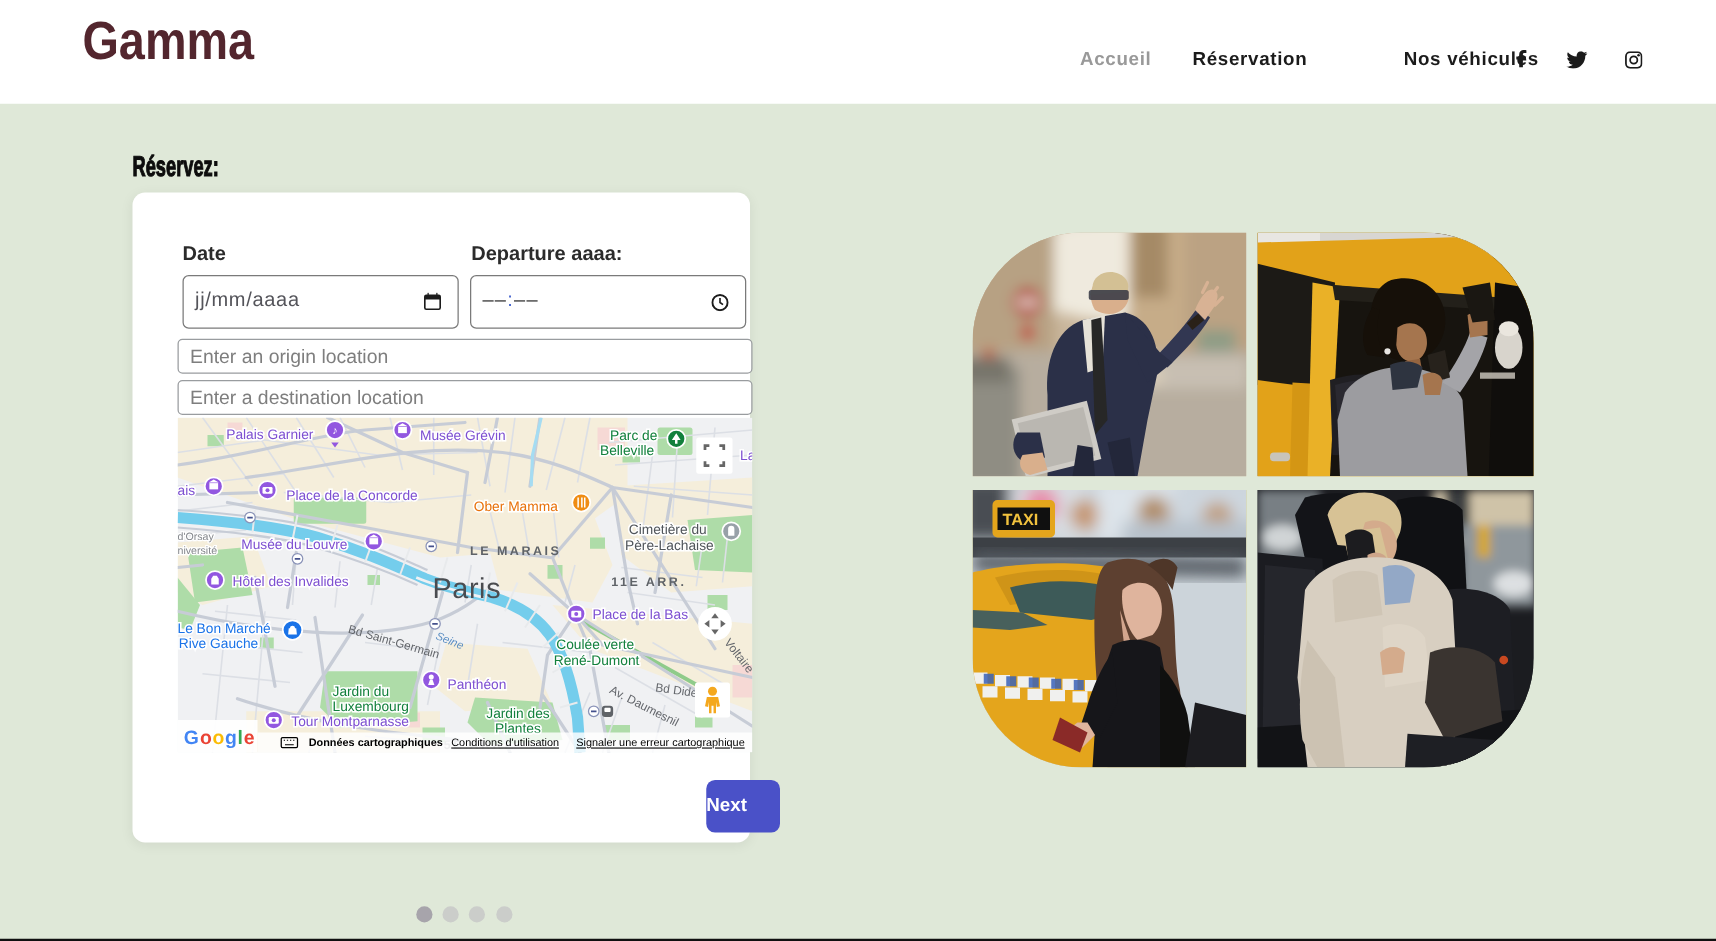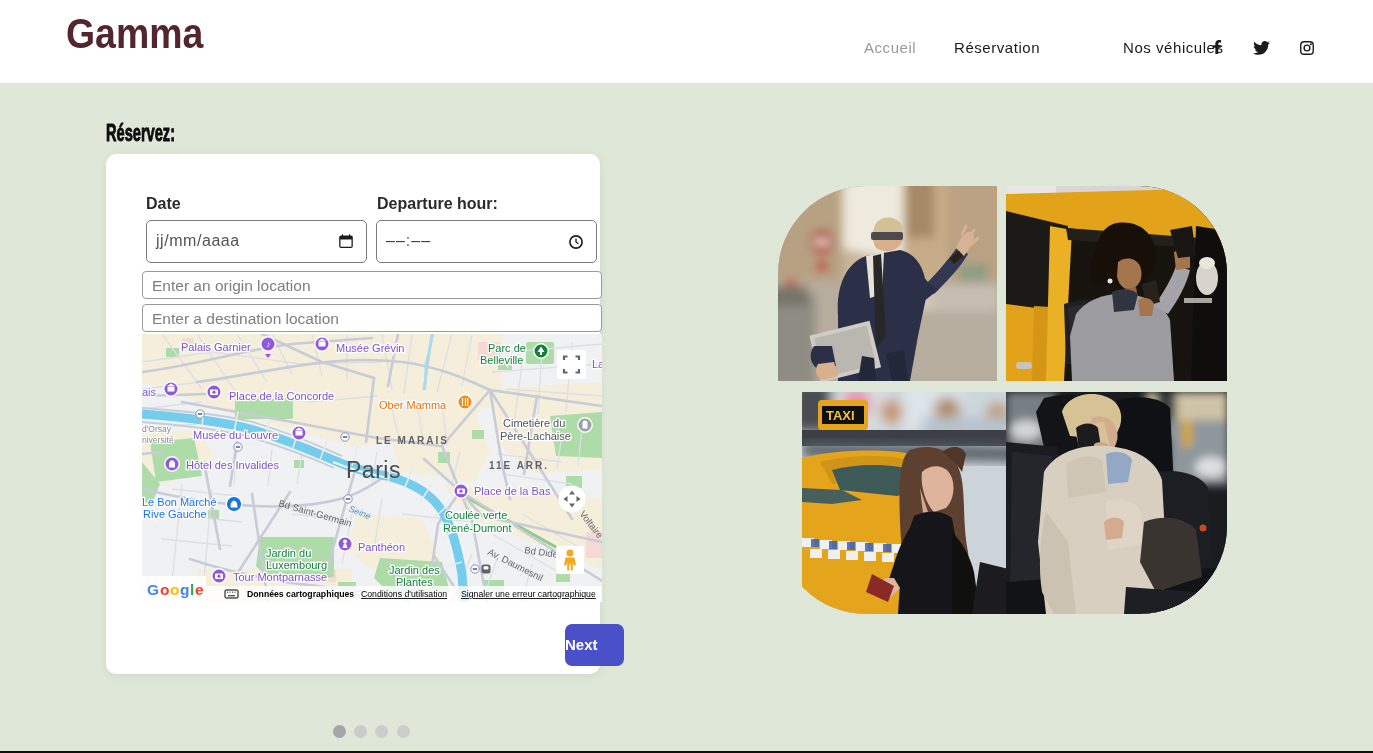--- a/index.html
+++ b/index.html
@@ -4,21 +4,21 @@
 <title>Gamma</title>
 <style>
   * { margin:0; padding:0; box-sizing:border-box; }
   html,body { width:1373px; height:753px; overflow:hidden; }
   body { font-family:"Liberation Sans", sans-serif; background:#dfe8d8; position:relative; }
   #page { position:absolute; top:0; left:0; width:1373px; height:753px; }
 
   
   header { position:absolute; top:0; left:0; width:1373px; height:83px; background:#ffffff;padding-left:35px; }
   .logo { position:absolute; left:66px; top:9px; font-size:43px; font-weight:700; color:#53262e; transform:scaleX(0.87); transform-origin:left top; }
-  .nav { position:absolute; top:39px; font-size:15px; font-weight:normal; color:#1b1b1b; letter-spacing:0.55px; }
+  .nav { position:absolute; top:39px; font-size:15px; font-weight:bold; color:#1b1b1b; letter-spacing:0.55px; }
   .nav.gray { color:#999999; }
   .sicon { position:absolute; top:40px; }
 
   
   .resv { position:absolute; left:106px; top:120px; font-size:23px; font-weight:bold; color:#0d0d0d; transform:scaleX(0.635); transform-origin:left top; -webkit-text-stroke:0.9px #0d0d0d; }
 
   
   .card { position:absolute; left:106px; top:154px; width:494px; height:520px; background:#ffffff; border-radius:10px; box-shadow:0 2px 10px rgba(0,0,0,0.07); }
   .lbl { position:absolute; font-size:16px; font-weight:bold; color:#2b2b2b; }
   .dtbox { position:absolute; top:66px; width:221px; height:43px; border:1.5px solid #7a7a7a; border-radius:5px; background:#fff; }
@@ -56,21 +56,21 @@
           <circle cx="7.5" cy="7.5" r="3.1"></circle>
         </g>
         <circle cx="11.6" cy="3.4" r="1.1" fill="#1b1b1b"></circle>
       </svg>
   </header>
 
   <div class="resv">Réservez:</div>
 
   <div class="card">
     <div class="lbl" style="left:40px; top:41px;">Date</div>
-    <div class="lbl" style="left:271px; top:41px;">Departure hour:</div>
+    <div class="lbl" style="left:271px; top:41px;">Departure aaaa:</div>
 
     <div class="dtbox" style="left:40px;">
       <span class="ph">jj/mm/aaaa</span>
       <svg style="position:absolute; right:13px; top:13px;" width="14" height="14" viewBox="0 0 14 14">
           <path fill="#1c1c1c" d="M12 1.5h-1V.5a.5.5 0 0 0-1 0v1H4v-1a.5.5 0 0 0-1 0v1H2A1.8 1.8 0 0 0 .2 3.3v8.9A1.8 1.8 0 0 0 2 14h10a1.8 1.8 0 0 0 1.8-1.8V3.3A1.8 1.8 0 0 0 12 1.5zm.5 10.7a.5.5 0 0 1-.5.5H2a.5.5 0 0 1-.5-.5V5.6h11v6.6z"></path>
         </svg>
     </div>
     <div class="dtbox" style="left:270px;">
       <span class="ph" style="color:#3c3c3c; letter-spacing:1px;">––<span style="color:#4a68cf;">:</span>––</span>
       <svg style="position:absolute; right:13px; top:14px;" width="14" height="14" viewBox="0 0 14 14">
@@ -507,21 +507,21 @@
   <path d="M118,103 L130,101 L132,112 L120,114 Z" fill="#956540"></path>
   <path d="M70,128 C80,114 100,106 122,108 C142,110 158,120 164,134 L168,195 L66,195 L64,150 Z" fill="#9c9ca0"></path>
   <path d="M106,106 C114,102 126,102 132,108 L128,124 L108,126 Z" fill="#2e3440"></path>
   <path d="M148,120 C158,106 166,92 170,80 L184,84 C180,100 172,114 162,128 Z" fill="#a4a4a8"></path>
   <path d="M168,66 C174,62 182,64 184,70 L184,82 L170,84 Z" fill="#a5754e"></path>
   <path d="M164,44 L186,40 L190,70 L172,72 Z" fill="#1a1712"></path>
   <path d="M136,98 L150,94 L154,116 L140,120 Z" fill="#27221c"></path>
   <path d="M132,114 C138,110 146,112 148,118 L146,130 L134,130 Z" fill="#a5754e"></path>
  </g>
 </svg></div>
-    <div class="ph-cell" style="left:0; top:206px; width:219px; height:222px; background:#c8b068;margin-left:24px;" id="photo3">
+    <div class="ph-cell" style="left:0; top:206px; width:219px; height:222px; background:#c8b068;" id="photo3">
 <svg width="219" height="222" viewBox="0 0 219 222">
  <defs>
             <filter id="b3" x="-20%" y="-20%" width="140%" height="140%">
               <feGaussianBlur stdDeviation="6"></feGaussianBlur>
             </filter>
           </defs>
  <rect width="219" height="222" fill="#ccd4da"></rect>
  <g filter="url(#b3)">
    <rect x="-10" y="-10" width="70" height="50" fill="#4a4e52"></rect>
    <rect x="30" y="-8" width="60" height="45" fill="#d8dde2"></rect>

